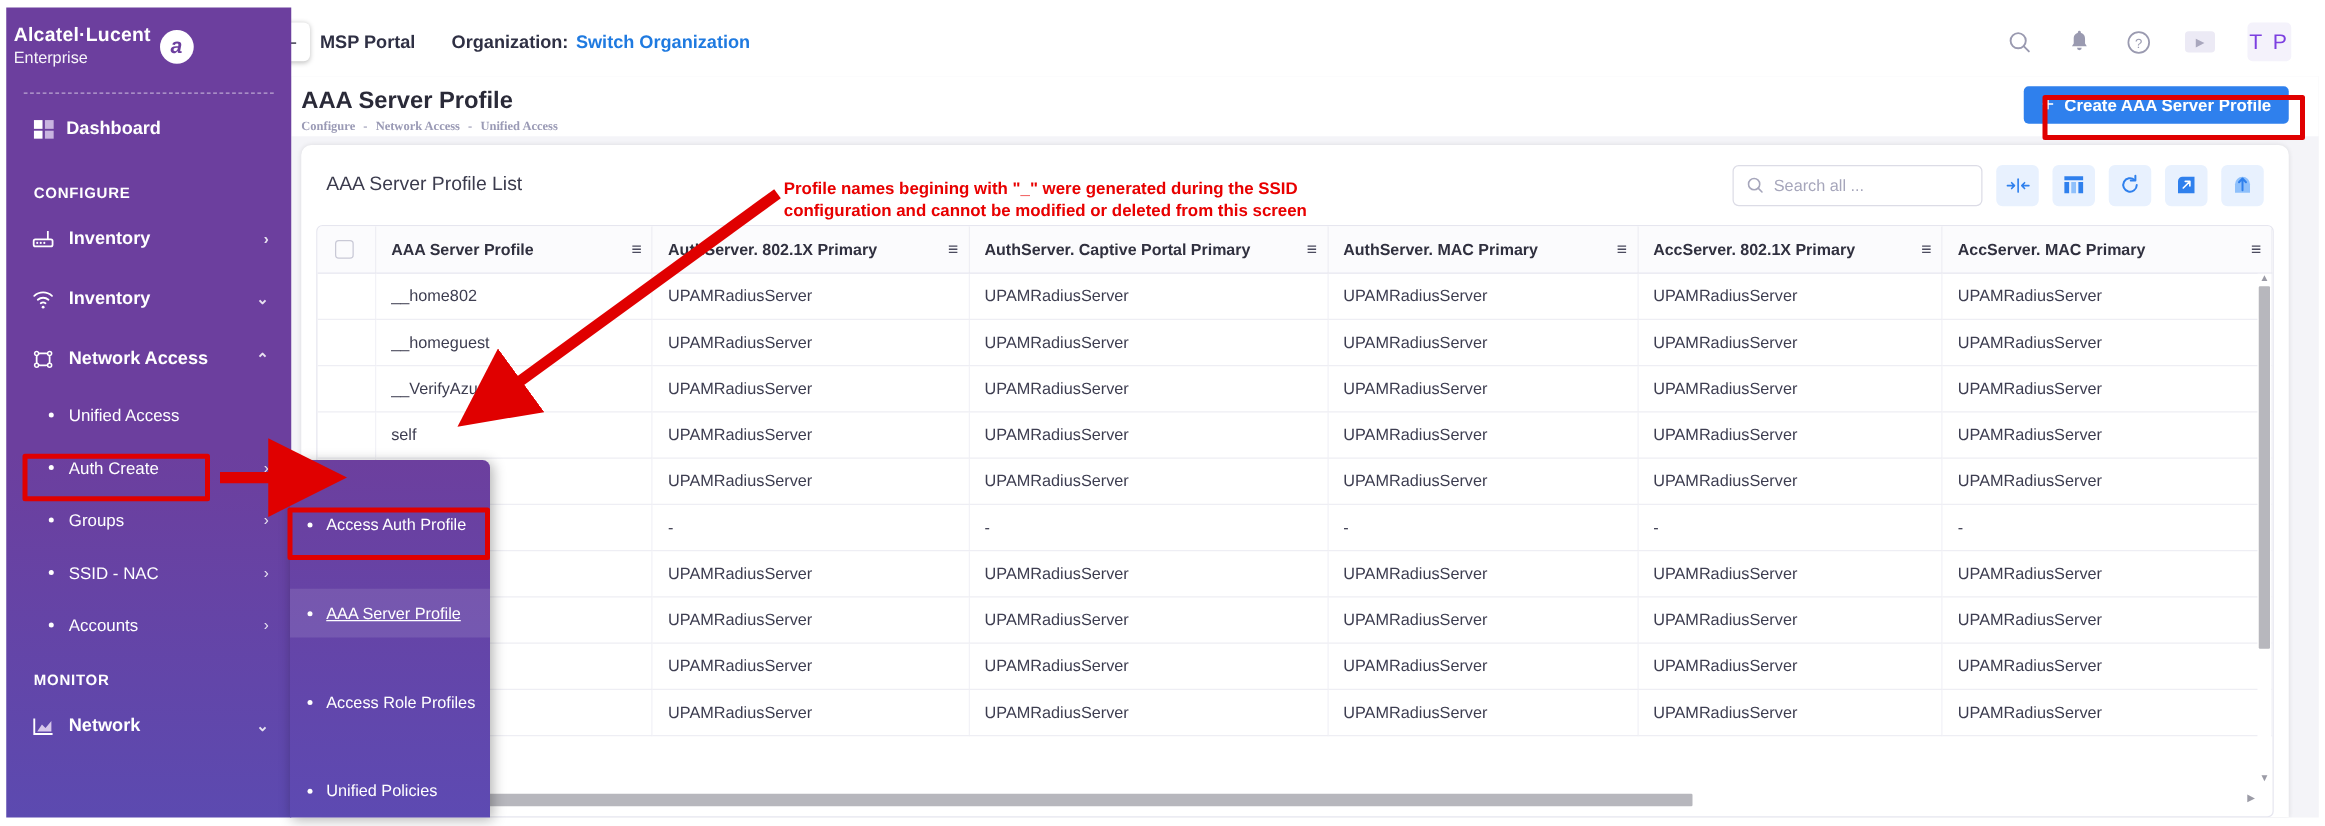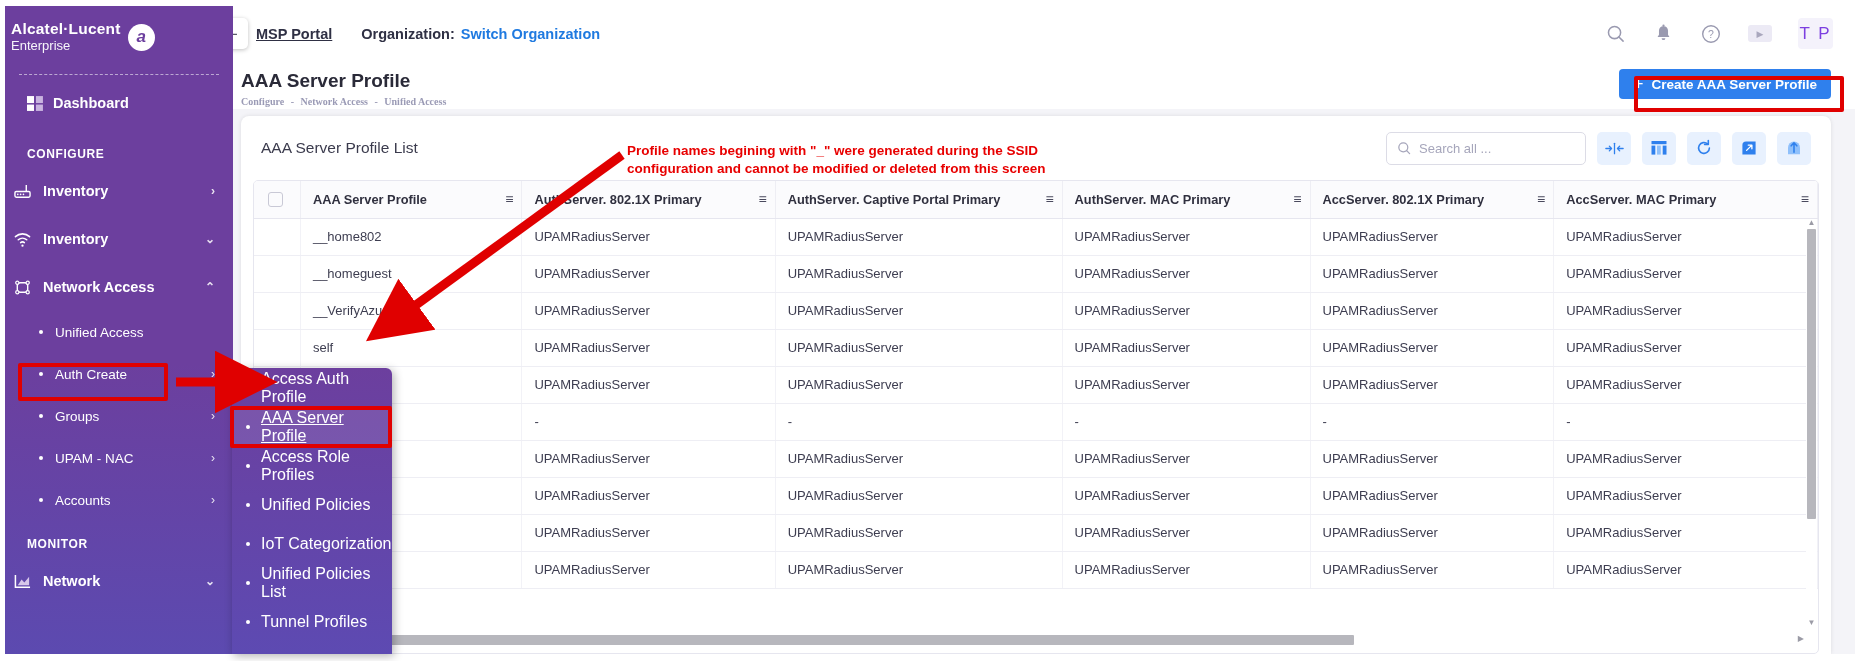--- a/index.html
+++ b/index.html
@@ -16,40 +16,40 @@
   .brand-main { font-size:15.5px; font-weight:600; letter-spacing:.2px; white-space:nowrap;}
   .brand-sub  { font-size:13px; font-weight:400; opacity:.95; margin-top:2px; }
   .brand-logo { width:27px; height:27px; border-radius:50%; background:#fff; margin-left:7px;
                 display:flex; align-items:center; justify-content:center; flex:0 0 auto;}
   .brand-logo span { color:#6c3f9e; font-size:17px; font-style:italic; font-weight:700; line-height:1; transform:translateY(-1px); }
   .brand-divider { border-top:1px dashed rgba(255,255,255,.55); margin:6px 14px 0 14px; }
 
   .nav-top-item { display:flex; align-items:center; height:56px; padding-left:22px; font-size:14.5px; font-weight:700; }
   .nav-top-item .ic { width:26px; display:flex; align-items:center; }
   .nav-section { padding:16px 0 6px 22px; font-size:12px; font-weight:700; letter-spacing:.6px; }
-  .nav-row { position:relative; display:flex; align-items:center; height:48px; padding-left:8px;
+  .nav-row { position:relative; display:flex; align-items:center; height:48px; padding-left:20px;
              font-size:14.5px; font-weight:700; cursor:pointer; }
   .nav-row .ic { width:26px; display:flex; align-items:center; }
   .nav-row .label { margin-left:4px; }
   .nav-chev { position:absolute; right:18px; font-size:12px; opacity:.85; }
   .nav-sub { position:relative; display:flex; align-items:center; height:42px; padding-left:34px;
              font-size:13.5px; font-weight:500; cursor:pointer; }
   .nav-sub .dot { width:4px; height:4px; border-radius:50%; background:#fff; margin-right:12px; flex:0 0 auto; }
 
   
   .hl-red { position:absolute; border:4px solid #e00000; border-radius:2px; pointer-events:none; z-index:45; }
 
   
   #header { position:absolute; left:233px; top:6px; right:5px; height:55px; background:#ffffff;
             display:flex; align-items:center; z-index:15; }
   .collapse-btn { position:absolute; left:-18px; top:12px; width:33px; height:31px; background:#fff;
                   border-radius:5px; box-shadow:0 1px 4px rgba(0,0,0,.25); display:flex;
                   align-items:center; justify-content:center; color:#5a5a6a; font-size:15px; z-index:30; cursor:pointer; }
   .hdr-left { display:flex; align-items:center; margin-left:23px; font-size:14.5px; }
-  .hdr-portal { color:#2f3044; font-weight:600;text-decoration:underline; }
+  .hdr-portal { color:#2f3044; font-weight:600; }
   .hdr-org-lbl { color:#2f3044; font-weight:700; margin-left:29px; }
   .hdr-org-link { color:#1f7ae0; font-weight:700; margin-left:6px; cursor:pointer; }
   .hdr-right { margin-left:auto; display:flex; align-items:center; gap:26px; padding-right:22px; }
   .hdr-ic { width:22px; height:22px; color:#9a9ab0; display:flex; align-items:center; justify-content:center; cursor:pointer; }
   .play-box { width:24px; height:17px; background:#eceaf5; border-radius:3px; display:flex;
               align-items:center; justify-content:center; color:#a9a7bd; font-size:9px; cursor:pointer; }
   .avatar { width:35px; height:31px; background:#f4f2fb; border-radius:4px; display:flex; align-items:center;
             justify-content:center; color:#7c3fe0; font-size:17px; font-weight:500; letter-spacing:2px; cursor:pointer; }
 
   
@@ -95,22 +95,22 @@
                                font-size:8px; line-height:8px; }
   .vscroll .up { top:0; } .vscroll .dn { bottom:8px; }
   .hscroll { position:absolute; left:0; right:12px; bottom:7px; height:13px; background:#fff; z-index:8; }
   .hscroll .thumb { position:absolute; left:40px; top:2px; width:1060px; height:10px; background:#b7b7bd; border-radius:1px; }
   .hscroll .rt { position:absolute; right:2px; top:1px; color:#9b9ba6; font-size:8px; }
 
   
   #flyout { position:absolute; left:232px; top:368px; width:160px; height:286px;
             background:linear-gradient(180deg,#6c3f9e 0%, #5d4ab2 100%);
             border-radius:6px 6px 0 0; box-shadow:2px 2px 10px rgba(0,0,0,.30); z-index:40; color:#fff; }
-  .fly-item { display:flex; align-items:center; height:39px; padding-left:14px; font-size:16px;
-              font-weight:500; cursor:pointer; }
+  .fly-item { display:flex; align-items:center; height:39px; padding-left:14px; font-size:13px;
+              font-weight:500; cursor:pointer;margin-top:32px; }
   .fly-item .dot { width:4px; height:4px; border-radius:50%; background:#fff; margin-right:11px; flex:0 0 auto; }
   .fly-item.sel { background:rgba(255,255,255,.11); }
   .fly-item.sel .lbl { text-decoration:underline; }
 
   
   .anno-text { position:absolute; left:627px; top:142px; width:540px; color:#e80000; font-size:13.5px;
                font-weight:700; line-height:1.35; z-index:50; }
   svg.anno { position:absolute; left:0; top:0; width:1860px; height:661px; z-index:49; pointer-events:none; }
 </style>
 </head>
@@ -195,21 +195,21 @@
       <span>Auth Create</span>
       <span class="nav-chev">›</span>
     </div>
     <div class="nav-sub">
       <span class="dot"></span>
       <span>Groups</span>
       <span class="nav-chev">›</span>
     </div>
     <div class="nav-sub">
       <span class="dot"></span>
-      <span>UPAM - NAC</span>
+      <span>SSID - NAC</span>
       <span class="nav-chev">›</span>
     </div>
     <div class="nav-sub">
       <span class="dot"></span>
       <span>Accounts</span>
       <span class="nav-chev">›</span>
     </div>
 
     <div class="nav-section">MONITOR</div>
 

